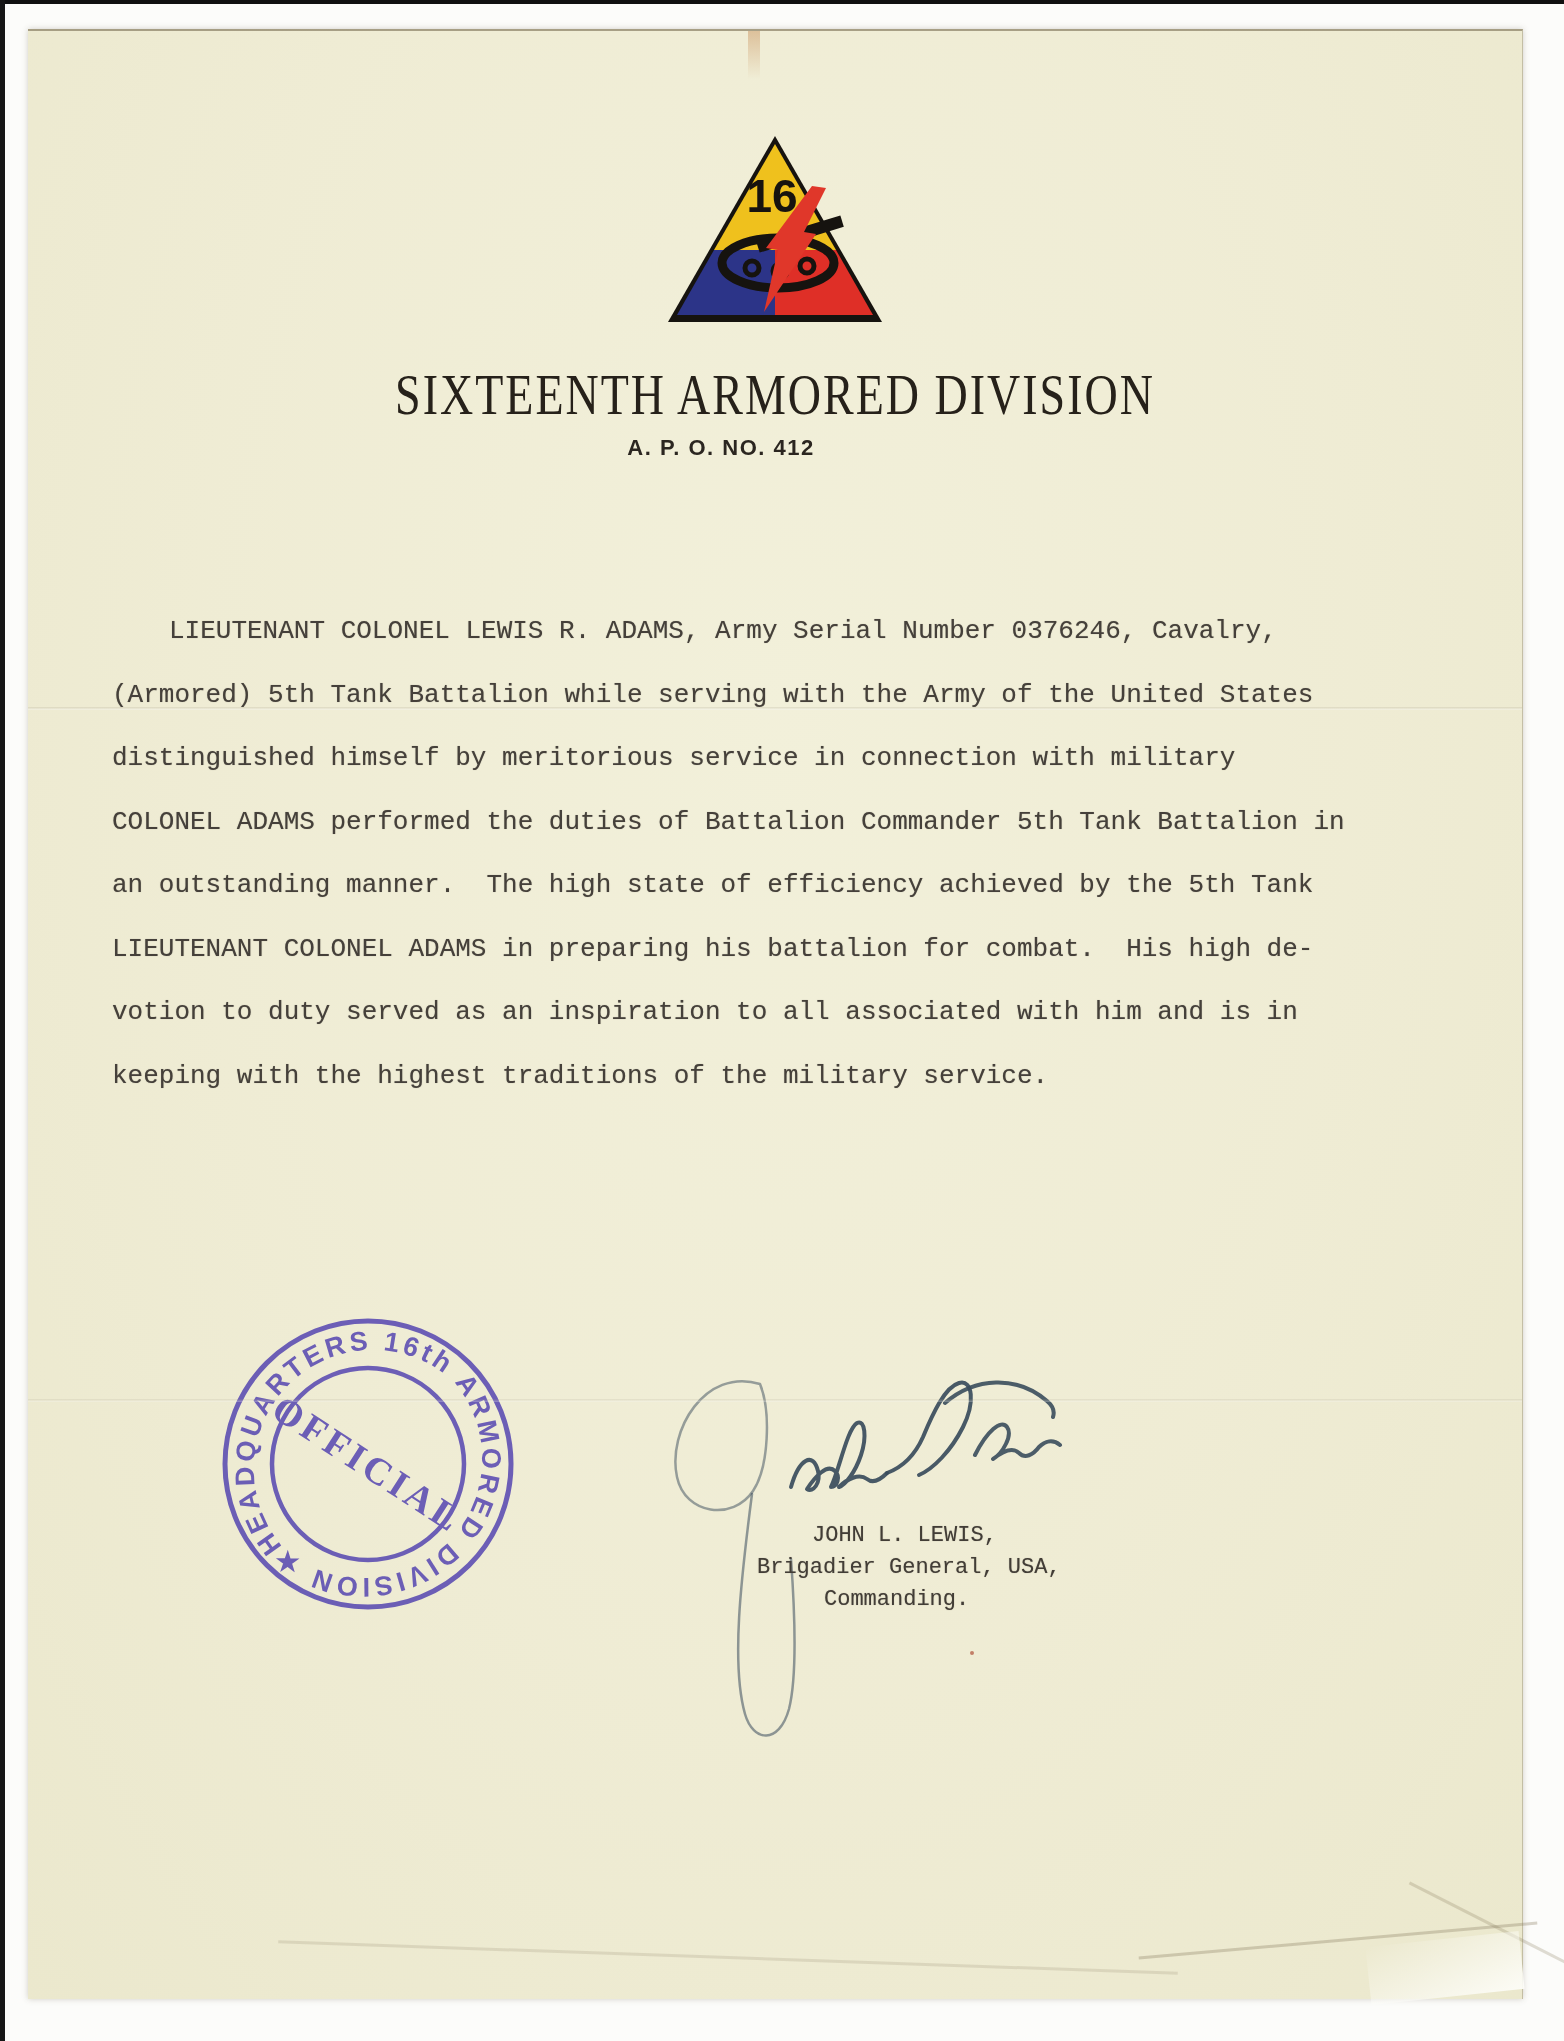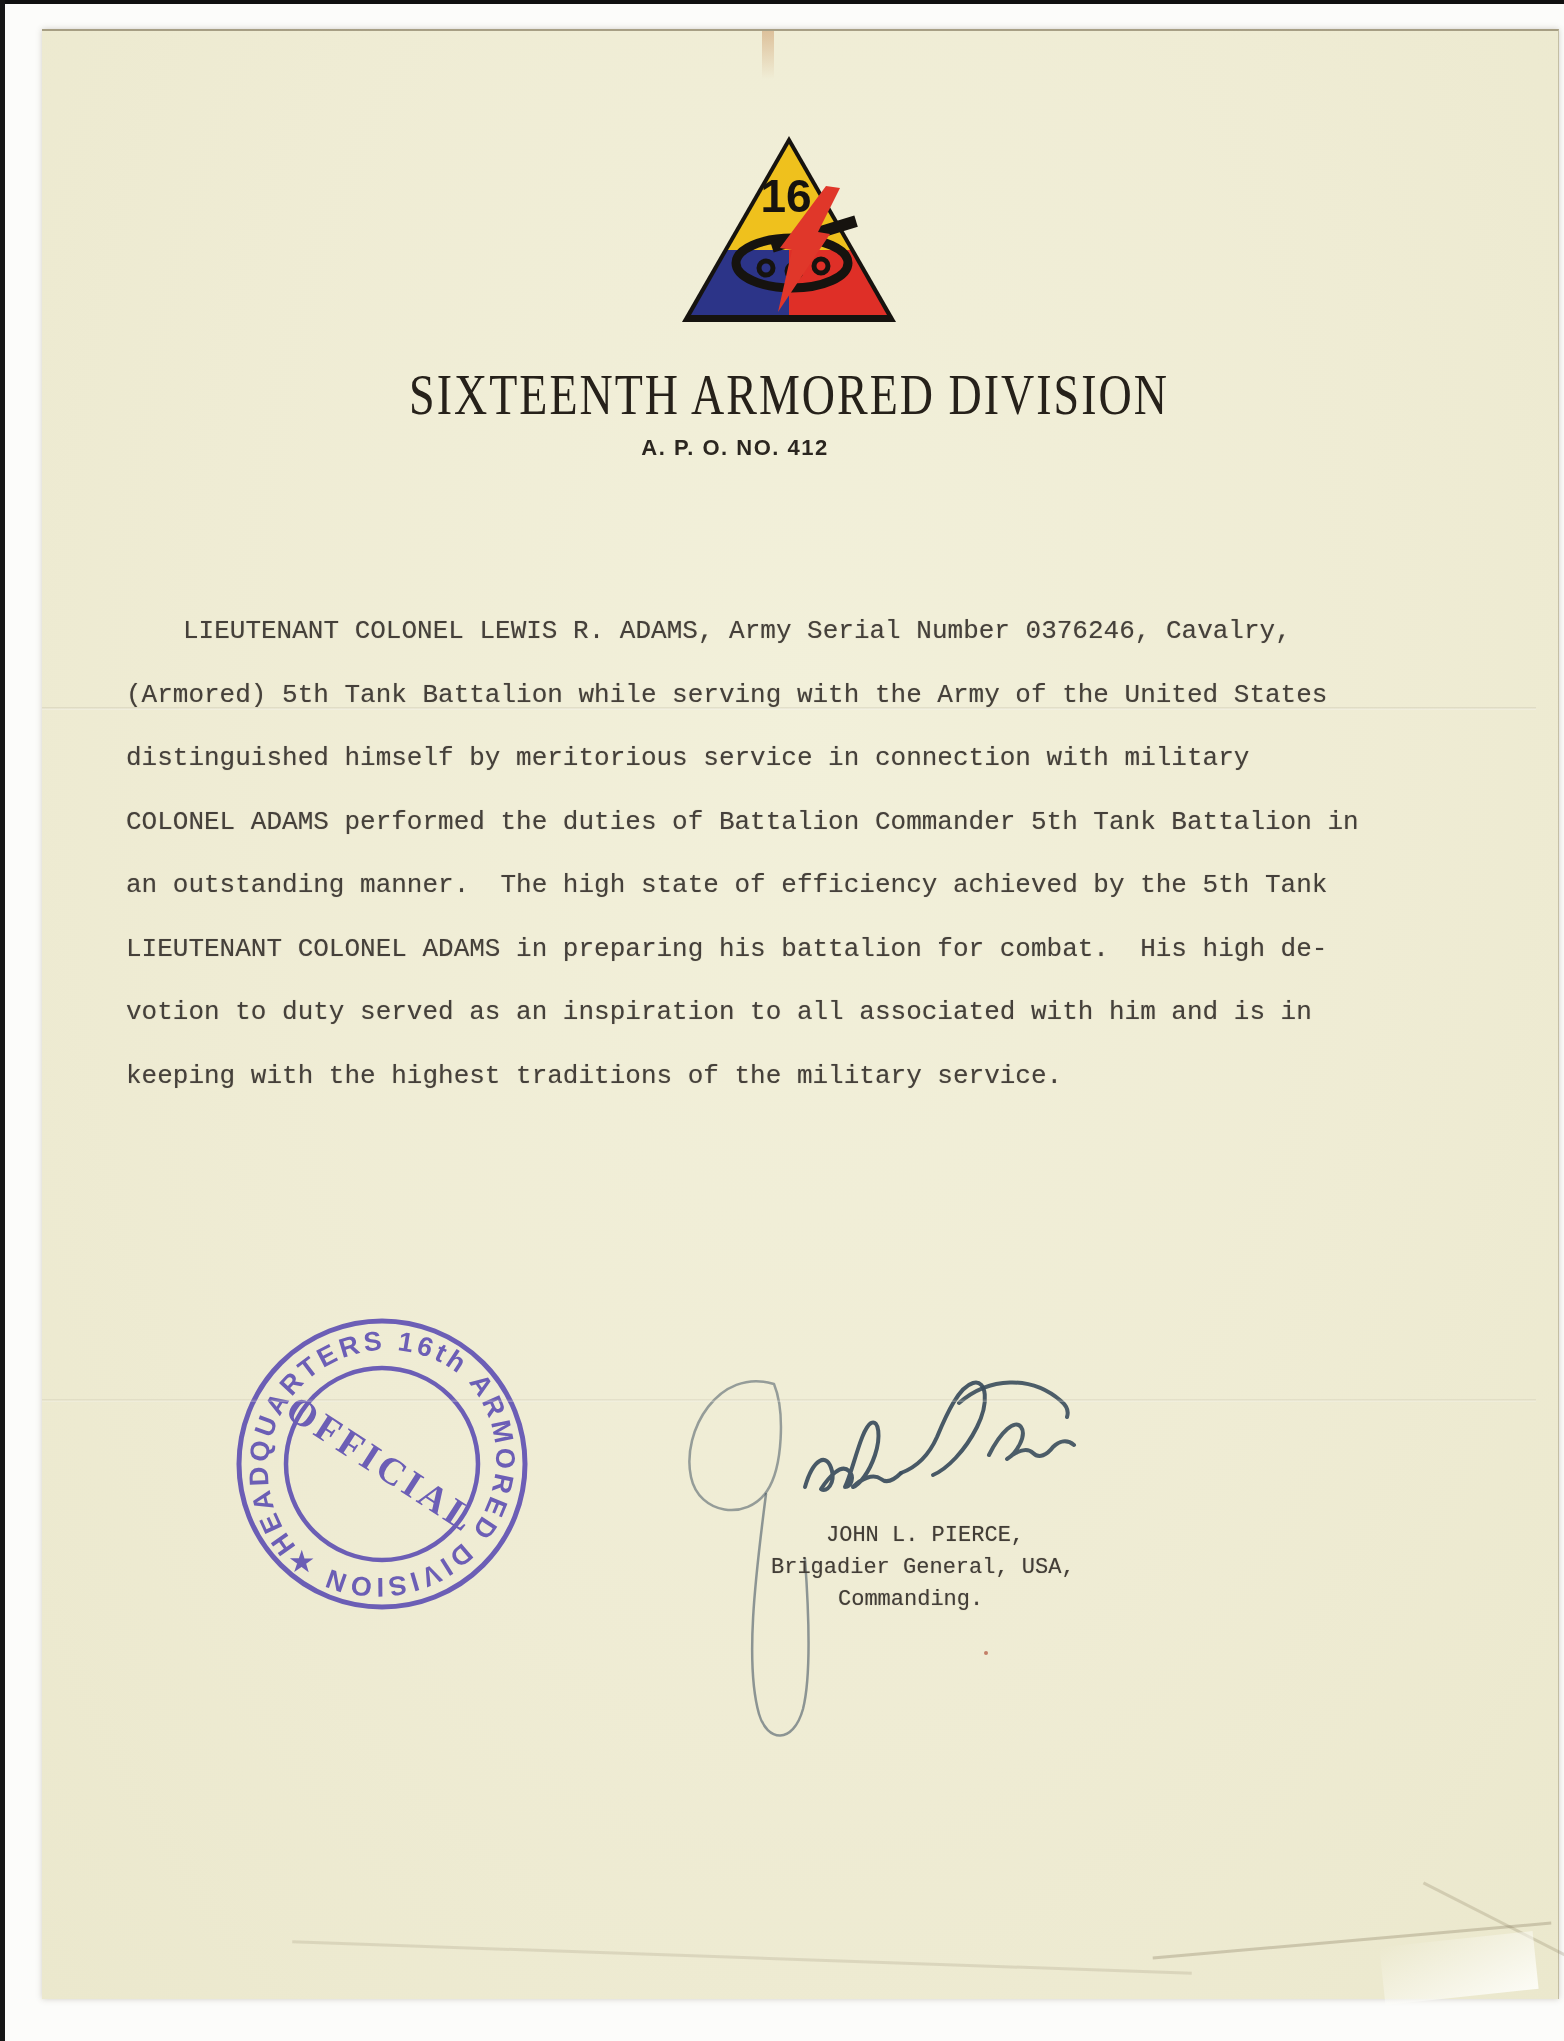--- a/index.html
+++ b/index.html
@@ -1,25 +1,25 @@
 <!DOCTYPE html>
 <html><head>
 <meta charset="utf-8">
 <style>
   html,body{margin:0;padding:0;background:#fcfcfa;}
   body{width:1564px;height:2041px;position:relative;overflow:hidden;
        font-family:"Liberation Sans",sans-serif;}
   .edge-top{position:absolute;left:0;top:0;width:1564px;height:4px;background:#101010;}
   .edge-left{position:absolute;left:0;top:0;width:5px;height:2041px;background:#161616;}
-  .paper{position:absolute;left:42px;top:29px;width:1494px;height:1968px;
+  .paper{position:absolute;left:28px;top:29px;width:1494px;height:1968px;
          background:
            radial-gradient(ellipse at 50% 35%, #f2f0da 0%, #efecd4 55%, #ebe8cd 100%);
          border-top:2px solid rgba(110,98,72,.55);
          border-right:1px solid rgba(120,108,84,.35);
-         box-shadow:0 0 6px rgba(80,70,50,.25);padding-left:22px;}
+         box-shadow:0 0 6px rgba(80,70,50,.25);}
   
   .crease{position:absolute;left:0;width:1494px;height:3px;
           background:linear-gradient(to bottom,rgba(120,108,80,.16),rgba(255,255,255,.38));}
   .crease.c1{top:676px;}
   .crease.c2{top:1368px;opacity:.8;}
   .fold-a{position:absolute;left:1110px;top:1908px;width:400px;height:3px;
           background:rgba(135,122,94,.32);transform:rotate(-5deg);}
   .fold-b{position:absolute;left:1370px;top:1898px;width:210px;height:3px;
           background:rgba(135,122,94,.26);transform:rotate(27deg);}
   .fold-c{position:absolute;left:250px;top:1925px;width:900px;height:3px;
@@ -117,21 +117,21 @@
     <g fill="none" stroke-linecap="round" stroke-linejoin="round" stroke="#3a4c5c">
       <path d="M 205,25 C 150,8 112,72 122,118 C 130,156 178,162 198,132 C 214,108 216,52 205,25" stroke-width="2.5" opacity="0.5"></path>
       <path d="M 197,135 C 186,220 176,305 190,355 C 198,383 224,386 234,350 C 242,318 240,255 236,200" stroke-width="2.5" opacity="0.55"></path>
       <path d="M 236,128 C 244,100 258,92 263,112 C 266,124 258,134 252,130 C 260,118 272,104 280,112 C 286,118 282,128 276,128 C 284,112 292,70 302,64 C 310,60 312,78 306,96 C 300,114 290,126 284,128 C 292,120 304,114 312,120 C 318,125 326,120 332,114" stroke-width="4" opacity="0.92"></path>
       <path d="M 332,114 C 348,108 360,96 368,78 C 378,54 390,28 404,24 C 418,20 420,44 408,68 C 396,92 378,110 364,116" stroke-width="4" opacity="0.92"></path>
       <path d="M 390,44 C 420,18 462,16 492,42 C 498,47 500,52 498,58" stroke-width="4" opacity="0.9"></path>
       <path d="M 420,96 C 432,72 446,60 452,68 C 458,76 448,94 438,100 C 448,92 458,88 464,94 C 470,100 478,96 484,88 C 490,82 498,80 505,86" stroke-width="4" opacity="0.9"></path>
     </g>
   </svg>
 
-  <div class="sig-block sig-name">JOHN L. PIERCE,</div>
+  <div class="sig-block sig-name">JOHN L. LEWIS,</div>
   <div class="sig-block sig-rank">Brigadier General, USA,</div>
   <div class="sig-block sig-role">Commanding.</div>
 
   <div class="crease c1"></div>
   <div class="crease c2"></div>
   <div class="fold-a"></div>
   <div class="fold-b"></div>
   <div class="fold-c"></div>
   <div class="corner-light"></div>
   <div class="stain-top"></div>

